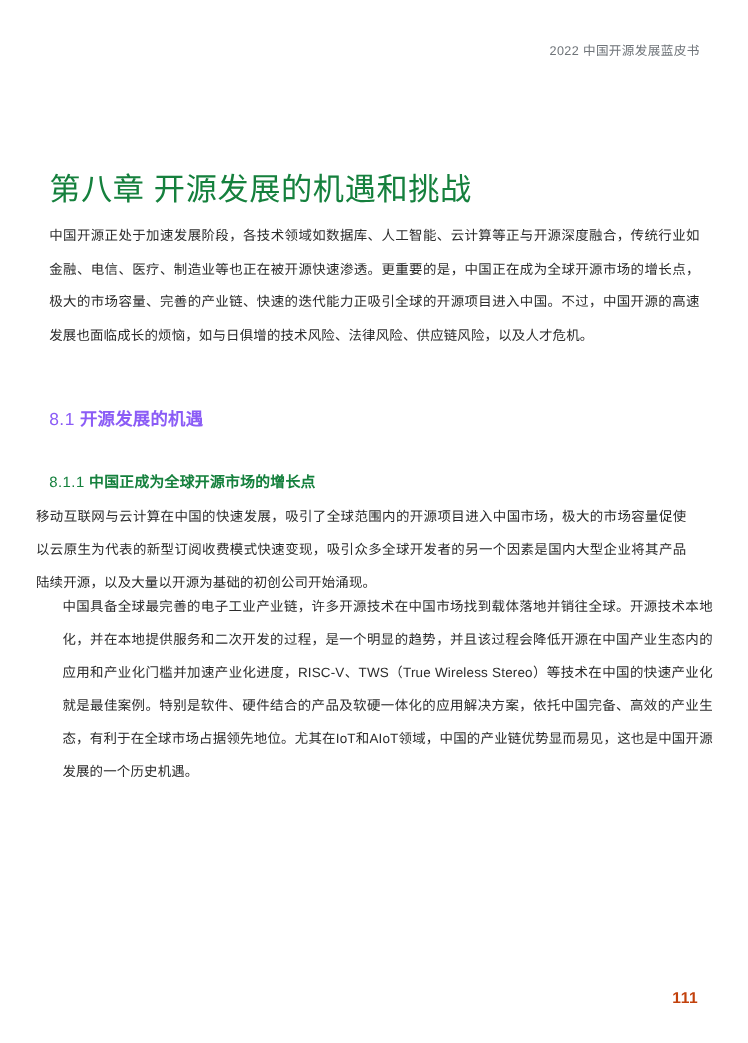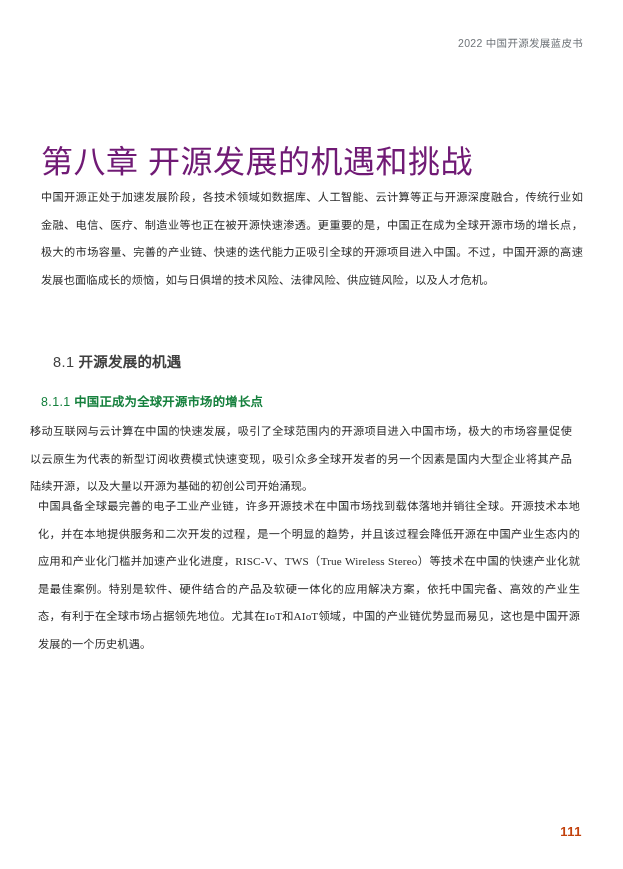--- a/index.html
+++ b/index.html
@@ -34,47 +34,47 @@
     color: #6f7479;
     letter-spacing: 0.3px;
     white-space: nowrap;
   }
 
   
   .chapter-title {
     position: absolute;
     top: 124px;
     left: 41px;
-    font-size: 32px;
+    font-size: 26px;
     line-height: 34px;
     font-weight: 400;
-    color: #701a75;
+    color: #15803d;
     letter-spacing: 0.5px;
     white-space: nowrap;
   }
 
   p.body-text {
     margin: 0 0 14px 0;
     font-size: 11.2px;
     line-height: 27.5px;
     color: #2b2b2b;
     text-align: justify;
     text-justify: inter-ideograph;
     letter-spacing: 0.15px;
   }
-  p.body-text:last-child { margin-bottom: 0; font-family: Liberation Serif, serif; }
+  p.body-text:last-child { margin-bottom: 0; }
 
   .h2 {
-    margin: 12px;
+    margin: 0;
     position: absolute;
     left: 41px;
     font-size: 14.5px;
     line-height: 20px;
     font-weight: 700;
-    color: #404040;
+    color: #8b5cf6;
     letter-spacing: 0.2px;
     white-space: nowrap;
   }
   .h2 .num {
     font-weight: 400;
     letter-spacing: 0.4px;
   }
 
   .h3 {
     margin: 0;
@@ -88,21 +88,21 @@
     white-space: nowrap;
   }
   .h3 .num {
     font-weight: 400;
     letter-spacing: 0.4px;
   }
 
   
   .block-intro   { position: absolute; top: 184px; left: 41px; width: 542px; }
   .block-s1      { position: absolute; top: 418px; left: 30px; width: 542px; }
-  .block-s2      { position: absolute; top: 493px; left: 38px; width: 542px; }
+  .block-s2      { position: absolute; top: 493px; left: 52px; width: 542px; }
   .block-s3      { position: absolute; top: 643px; left: 41px; width: 542px; }
   .block-s4      { position: absolute; top: 713px; left: 41px; width: 542px; }
 
   .heading-81    { top: 340px; }
   .heading-811   { top: 393px; }
 
   
   .folio {
     position: absolute;
     bottom: 29px;

